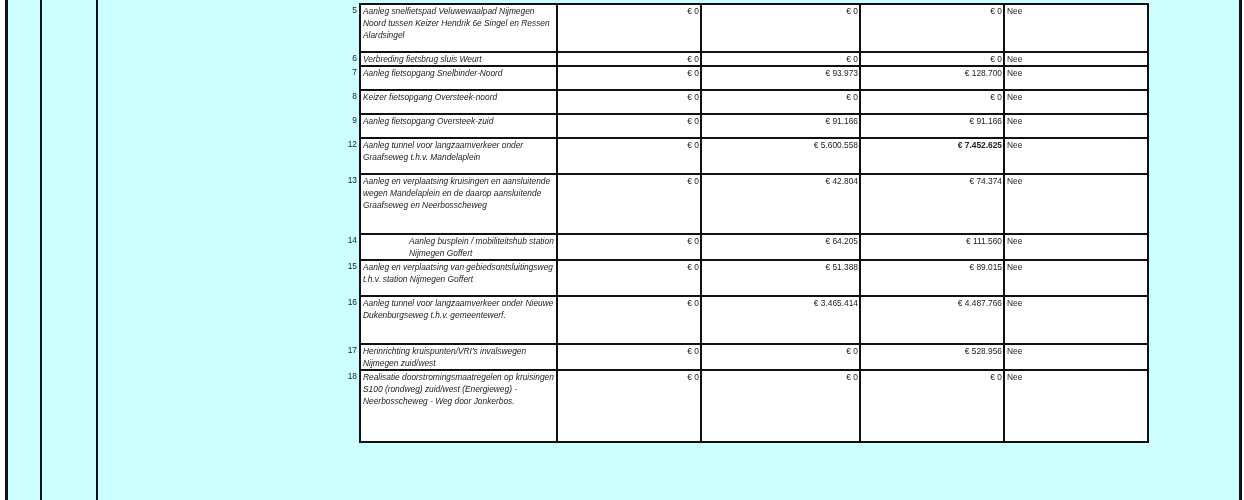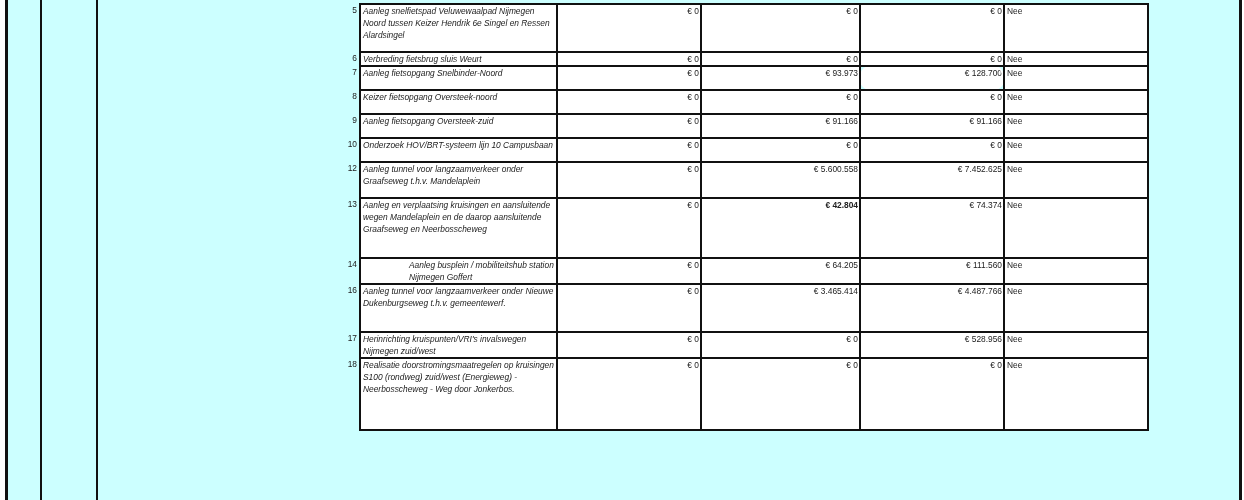--- a/index.html
+++ b/index.html
@@ -54,70 +54,70 @@
         <td class="amt a1" style="height: 10px;">€ 0</td>
         <td class="amt a2" style="height: 10px;">€ 0</td>
         <td class="amt a3" style="height: 10px;">€ 0</td>
         <td class="st" style="height: 10px;">Nee</td>
       </tr>
       <tr>
         <td class="num" style="height: 22px;">7</td>
         <td class="desc" style="height: 22px;">Aanleg fietsopgang Snelbinder-Noord</td>
         <td class="amt a1" style="height: 22px;">€ 0</td>
         <td class="amt a2" style="height: 22px;">€ 93.973</td>
-        <td class="amt a3" style="height: 22px; border-radius: 10px;">€ 128.700</td>
+        <td class="amt a3" style="height: 22px;">€ 128.700</td>
         <td class="st" style="height: 22px;">Nee</td>
       </tr>
       <tr>
         <td class="num" style="height: 22px;">8</td>
         <td class="desc" style="height: 22px;">Keizer fietsopgang Oversteek-noord</td>
         <td class="amt a1" style="height: 22px;">€ 0</td>
         <td class="amt a2" style="height: 22px;">€ 0</td>
         <td class="amt a3" style="height: 22px;">€ 0</td>
         <td class="st" style="height: 22px;">Nee</td>
       </tr>
       <tr>
         <td class="num" style="height: 22px;">9</td>
         <td class="desc" style="height: 22px; margin-top: 12px;">Aanleg fietsopgang Oversteek-zuid</td>
         <td class="amt a1" style="height: 22px;">€ 0</td>
         <td class="amt a2" style="height: 22px;">€ 91.166</td>
         <td class="amt a3" style="height: 22px;">€ 91.166</td>
         <td class="st" style="height: 22px;">Nee</td>
       </tr>
       <tr>
-        <td class="num" style="height: 22px;">10</td>
-        <td class="desc" style="height: 22px;">Onderzoek HOV/BRT-systeem lijn 10 Campusbaan</td>
-        <td class="amt a1" style="height: 22px;">€ 0</td>
-        <td class="amt a2" style="height: 22px;">€ 0</td>
-        <td class="amt a3" style="height: 22px;">€ 0</td>
-        <td class="st" style="height: 22px;">Nee</td>
-      </tr>
-      <tr>
         <td class="num" style="height: 34px;">12</td>
         <td class="desc" style="height: 34px;">Aanleg tunnel voor langzaamverkeer onder Graafseweg t.h.v. Mandelaplein</td>
         <td class="amt a1" style="height: 34px;">€ 0</td>
         <td class="amt a2" style="height: 34px;">€ 5.600.558</td>
-        <td class="amt a3" style="height: 34px;">€ 7.452.625</td>
+        <td class="amt a3" style="height: 34px; font-weight: bold;">€ 7.452.625</td>
         <td class="st" style="height: 34px;">Nee</td>
       </tr>
       <tr>
         <td class="num" style="height: 58px;">13</td>
         <td class="desc" style="height: 58px;">Aanleg en verplaatsing kruisingen en aansluitende wegen Mandelaplein en de daarop aansluitende Graafseweg en Neerbosscheweg</td>
         <td class="amt a1" style="height: 58px;">€ 0</td>
-        <td class="amt a2" style="height: 58px; font-weight: bold;">€ 42.804</td>
+        <td class="amt a2" style="height: 58px;">€ 42.804</td>
         <td class="amt a3" style="height: 58px;">€ 74.374</td>
         <td class="st" style="height: 58px;">Nee</td>
       </tr>
       <tr>
         <td class="num" style="height: 22px;">14</td>
         <td class="desc" style="height: 22px; padding-left: 48px;">Aanleg busplein / mobiliteitshub station Nijmegen Goffert</td>
         <td class="amt a1" style="height: 22px;">€ 0</td>
         <td class="amt a2" style="height: 22px;">€ 64.205</td>
         <td class="amt a3" style="height: 22px;">€ 111.560</td>
         <td class="st" style="height: 22px;">Nee</td>
+      </tr>
+      <tr>
+        <td class="num" style="height: 34px;">15</td>
+        <td class="desc" style="height: 34px;">Aanleg en verplaatsing van gebiedsontsluitingsweg t.h.v. station Nijmegen Goffert</td>
+        <td class="amt a1" style="height: 34px;">€ 0</td>
+        <td class="amt a2" style="height: 34px;">€ 51.388</td>
+        <td class="amt a3" style="height: 34px;">€ 89.015</td>
+        <td class="st" style="height: 34px;">Nee</td>
       </tr>
       <tr>
         <td class="num" style="height: 46px;">16</td>
         <td class="desc" style="height: 46px;">Aanleg tunnel voor langzaamverkeer onder Nieuwe Dukenburgseweg t.h.v. gemeentewerf.</td>
         <td class="amt a1" style="height: 46px;">€ 0</td>
         <td class="amt a2" style="height: 46px;">€ 3.465.414</td>
         <td class="amt a3" style="height: 46px;">€ 4.487.766</td>
         <td class="st" style="height: 46px;">Nee</td>
       </tr>
       <tr>

